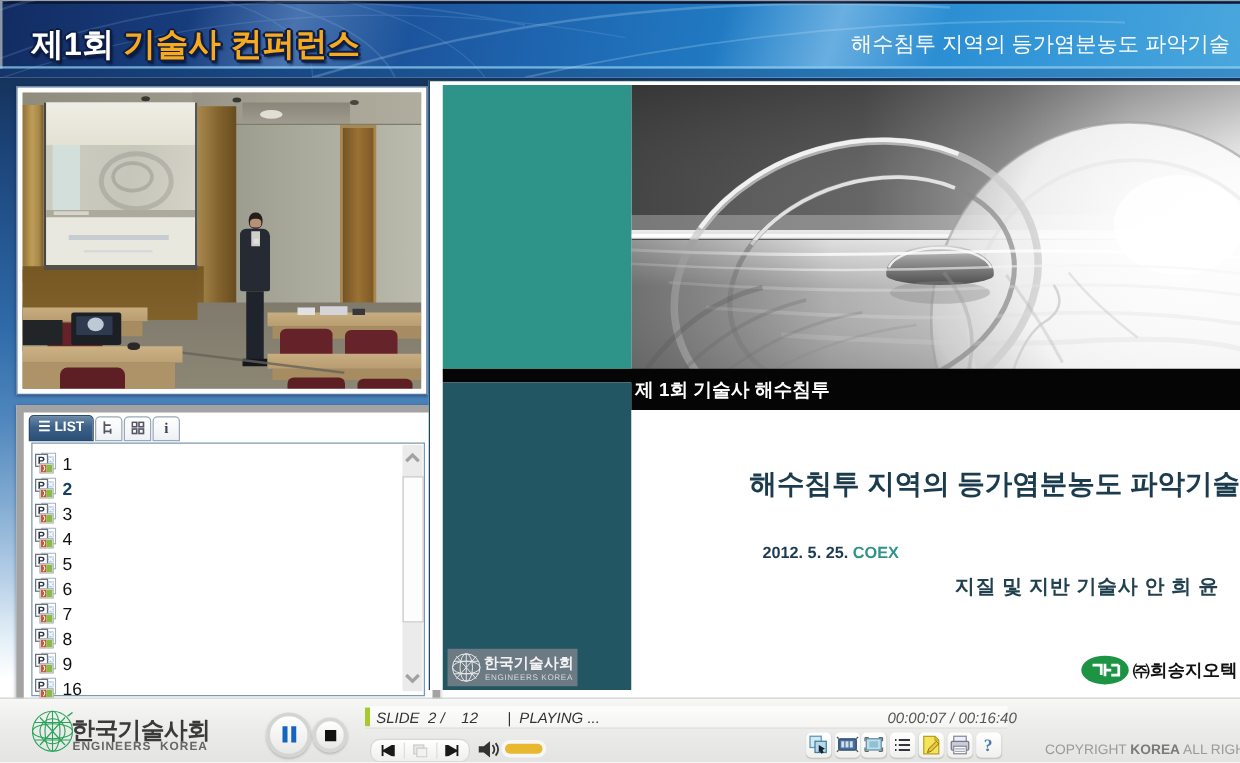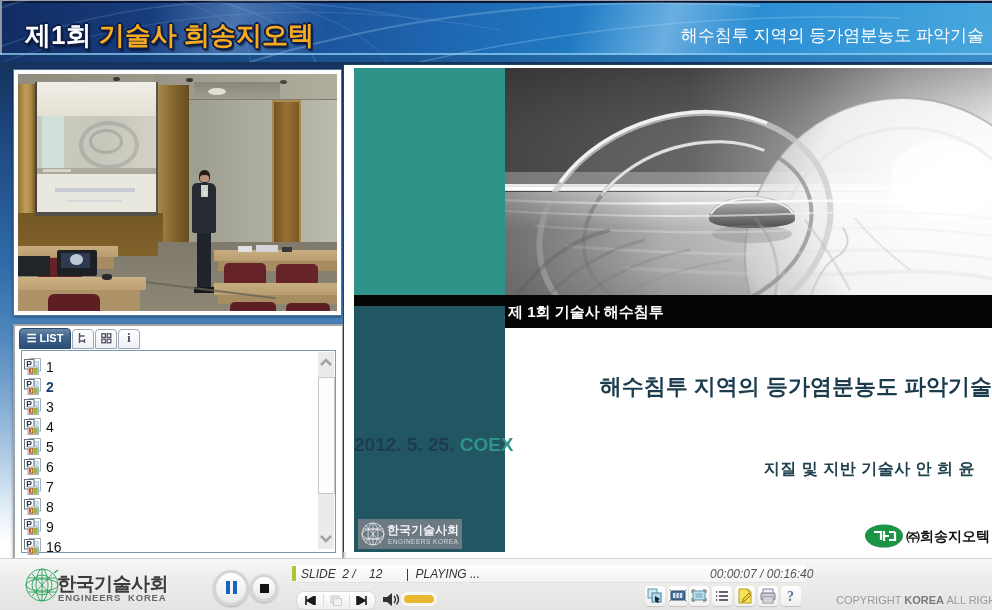--- a/index.html
+++ b/index.html
@@ -27,21 +27,21 @@
     text-shadow:-2px 0 #0d1d45,2px 0 #0d1d45,0 -2px #0d1d45,0 2px #0d1d45,-1px -1px #0d1d45,1px 1px #0d1d45,-1px 1px #0d1d45,1px -1px #0d1d45,2px 3px 2px rgba(5,12,35,.8);}
   .title1 .y{color:#f7aa1e;}
   .hdrright{position:absolute;right:8px;top:24px;font-size:17px;color:#fff;letter-spacing:0px;}
 
   
   .vidframe{position:absolute;left:13px;top:69px;width:327px;height:245px;background:#fdfdfd;
     border:1px solid #54749e;box-shadow:0 1px 3px rgba(0,20,60,.5);}
   .vid{position:absolute;left:4px;top:4px;width:319px;height:237px;overflow:hidden;background:#aeae9e;filter:brightness(0.97) saturate(0.9);}
   .vd{position:absolute;}
   
-  .listpanel{position:absolute;left:13px;top:324px;width:327px;height:232px;background:#fff;border:2px solid #a3a3a3;box-shadow:0 1px 3px rgba(0,20,60,.4);}
+  .listpanel{position:absolute;left:13px;top:324px;width:327px;height:232px;background:#fff;border:6px solid #a3a3a3;box-shadow:0 1px 3px rgba(0,20,60,.4);}
   .tabs{position:absolute;left:4px;top:2px;height:19px;}
   .tab-list{position:absolute;left:0px;top:0px;width:50px;height:19px;border-radius:4px 4px 0 0;border:1px solid #2a4a6a;
     background:linear-gradient(180deg,#6a89a8 0%,#3d628a 45%,#2c4f78 100%);color:#fff;font-size:11px;font-weight:bold;text-align:center;line-height:19px;}
   .tab-s{position:absolute;top:1px;width:20px;height:18px;border-radius:4px 4px 0 0;border:1px solid #9aa8b8;background:linear-gradient(180deg,#ffffff,#eef1f4);color:#556;font-size:10px;text-align:center;line-height:17px;}
   .listbox{position:absolute;left:6px;top:24px;width:313px;height:201px;border:1px solid #7d98b3;background:#fff;}
   .scroll{position:absolute;right:1px;top:1px;width:16px;height:197px;background:#ebebeb;}
   .scroll .thumb{position:absolute;top:25px;left:0px;width:15px;height:115px;background:#fdfdfd;border:1px solid #c8c8c8;}
   .litem{position:absolute;left:2px;width:220px;height:20px;font-size:14px;color:#111;}
   .litem .num{margin-left:22px;line-height:18px;display:inline-block;}
   .litem.cur{color:#1a3f66;font-weight:bold;}
@@ -50,21 +50,21 @@
   
   .slide{position:absolute;left:354px;top:68px;width:638px;height:484px;background:#fff;overflow:hidden;}
   .s-teal-top{position:absolute;left:0;top:0;width:151px;height:227px;background:#2e9489;}
   .s-img{position:absolute;left:151px;top:0;width:487px;height:230px;}
   .s-black{position:absolute;left:0;top:227px;width:638px;height:11px;background:#050505;}
   .s-black2{position:absolute;left:151px;top:230px;width:487px;height:30px;background:#050505;}
   .s-btitle{position:absolute;left:154px;top:235px;font-size:15px;font-weight:bold;color:#fff;letter-spacing:0px;}
   .s-teal-bot{position:absolute;left:0;top:238px;width:151px;height:246px;background:#215662;}
   .s-kpea{position:absolute;left:4px;top:451px;width:104px;height:30px;background:rgba(120,128,138,.85);}
   .s-title{position:absolute;left:0;top:304px;width:638px;text-align:right;font-size:22px;font-weight:bold;color:#1c3c4e;letter-spacing:0px;}
-  .s-date{position:absolute;left:0;top:366px;width:621px;text-align:left;font-size:19px;font-weight:bold;color:#1c3c55;}
+  .s-date{position:absolute;left:0;top:366px;width:621px;text-align:center;font-size:13px;font-weight:bold;color:#1c3c55;}
   .s-date .cx{color:#2e9489;}
   .s-sp1{position:absolute;left:0;top:391px;width:621px;text-align:right;font-size:16px;font-weight:bold;color:#22414f;letter-spacing:0.5px;}
   .s-sp2{position:absolute;left:0;top:409px;width:621px;text-align:right;font-size:16px;font-weight:bold;color:#3e8fa2;letter-spacing:0.5px;}
   .s-logo{position:absolute;left:510px;top:455px;width:128px;height:26px;}
 
   
   .bbar{position:absolute;left:0;top:558px;width:992px;height:52px;background:linear-gradient(180deg,#f7f7f5 0%,#ededeb 40%,#e3e3e1 100%);border-top:1px solid #d0d0ce;}
   .strip{position:absolute;left:292px;top:6px;width:514px;height:17px;background:linear-gradient(180deg,#fdfdfd,#f4f4f2);border-bottom:1px solid #e0e0de;font-style:italic;}
   .strip .gbar{position:absolute;left:0;top:1px;width:4px;height:15px;background:#a8c832;}
   .strip .stext{position:absolute;left:9px;top:2px;font-size:12px;color:#333;white-space:nowrap;}
@@ -106,21 +106,21 @@
         <ellipse cx="140" cy="95" rx="260" ry="110" stroke-width="1"></ellipse>
         <ellipse cx="100" cy="60" rx="150" ry="70" stroke-width="1"></ellipse>
         <path d="M-20 55 Q180 -30 420 20" stroke-width="1.5"></path>
         <path d="M-20 70 Q220 -20 500 30" stroke-width="1"></path>
       </g>
       <g fill="none" stroke="#bfe0f8" opacity="0.25">
         <path d="M250 62 Q480 -10 760 6" stroke-width="2"></path>
         <path d="M420 62 Q650 10 900 18" stroke-width="1.5"></path>
       </g>
     </svg>
-    <div class="title1">제1회 <span class="y">기술사 희송지오텍</span></div>
+    <div class="title1">제1회 <span class="y">기술사 컨퍼런스</span></div>
     <div class="hdrright">해수침투 지역의 등가염분농도 파악기술</div>
   </div>
 
   <div class="vidframe">
     <div class="vid">
       <div class="vd" style="left:0;top:0;width:319px;height:11px;background:linear-gradient(90deg,#94907f 0%,#a29e8e 45%,#aeaa9a 100%);"></div>
       <div class="vd" style="left:136px;top:0;width:183px;height:26px;background:linear-gradient(90deg,#9c988a 0%,#aaa696 40%,#b6b2a2 100%);"></div>
       <div class="vd" style="left:176px;top:8px;width:86px;height:18px;background:linear-gradient(180deg,#8e8a7c,#a6a292);"></div>
       <div class="vd" style="left:136px;top:25px;width:183px;height:1px;background:#82806f;"></div>
       <div class="vd" style="left:190px;top:14px;width:18px;height:7px;background:#e8e6da;border-radius:50%;"></div>

